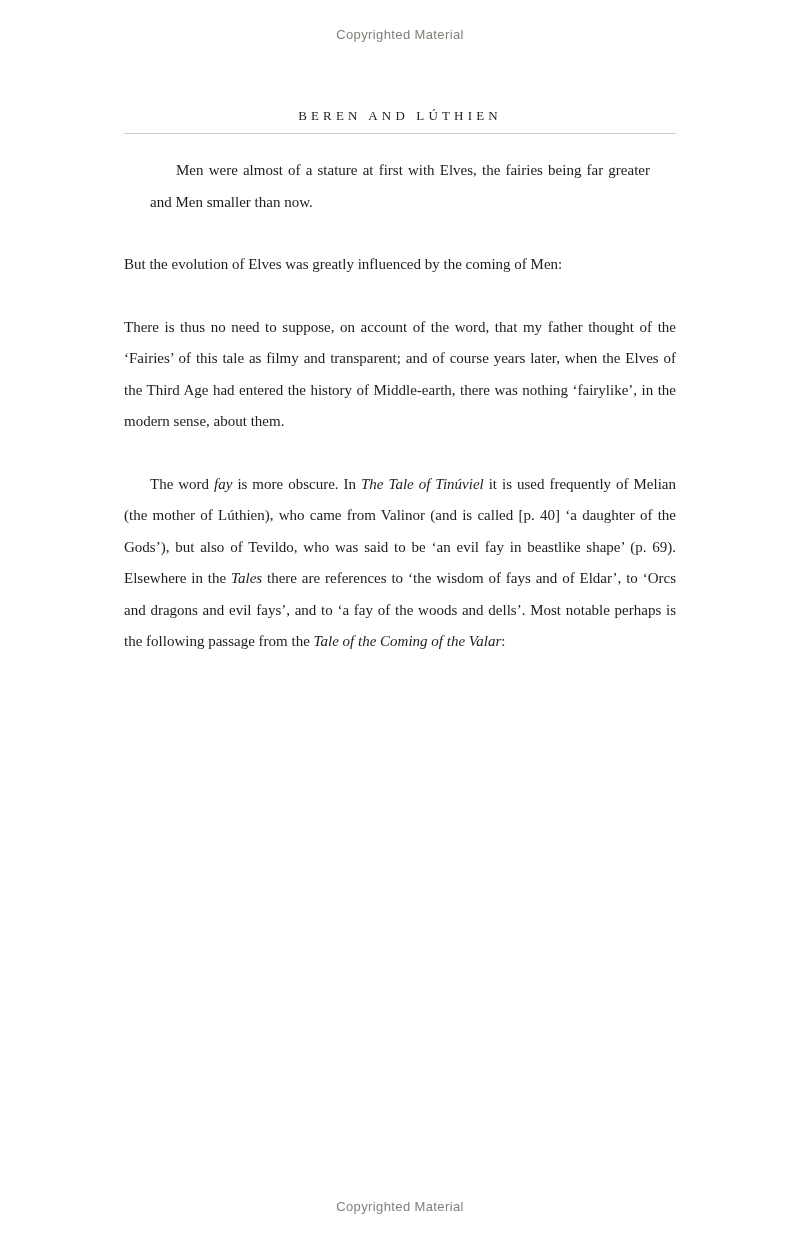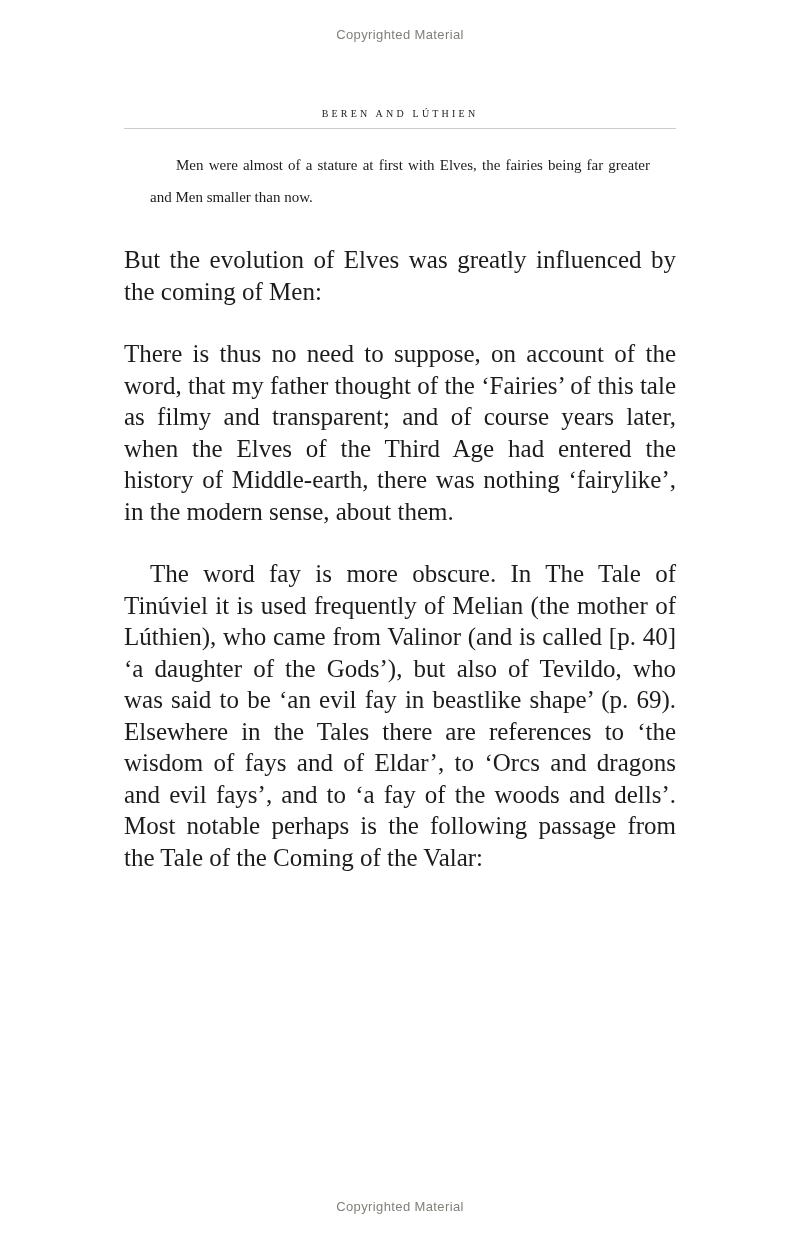--- a/index.html
+++ b/index.html
@@ -32,52 +32,53 @@
     right: 0;
     bottom: 26px;
   }
   .content {
     width: 552px;
     margin: 0 auto;
   }
   .running-head {
     margin-top: 66px;
     text-align: center;
-    font-size: 10px;
+    font-size: 13px;
     letter-spacing: 0.32em;
     color: #222222;
   }
   .rule {
     height: 1px;
     background: #cccccc;
     margin-top: 9px;
   }
   p {
     margin: 0;
   }
   .para {
     margin-top: 31px;
-    font-size: 25px;
+    font-size: 15px;
     line-height: 31.5px;
     text-align: justify;
   }
   .para.indent {
     text-indent: 26px;
   }
   .quote {
     margin: 31px 26px 0 26px;
     font-size: 15px;
     line-height: 31.5px;
     text-align: justify;
     text-indent: 26px;
   }
   .quote.first {
     margin-top: 21px;
   }
   .it {
+    font-style: italic;
   }
   .page-number {
     text-align: center;
     font-size: 20px;
     margin-top: 26px;
     color: #1c1c1c;
   }
 </style>
 </head>
 <body>

